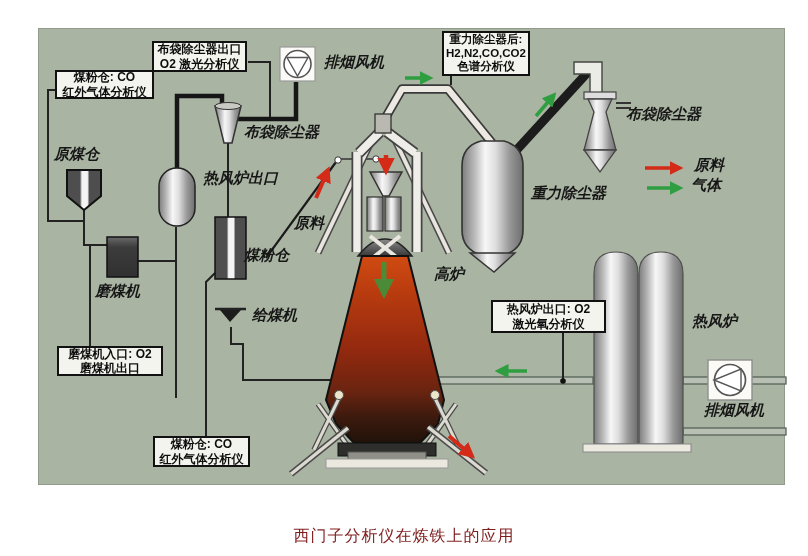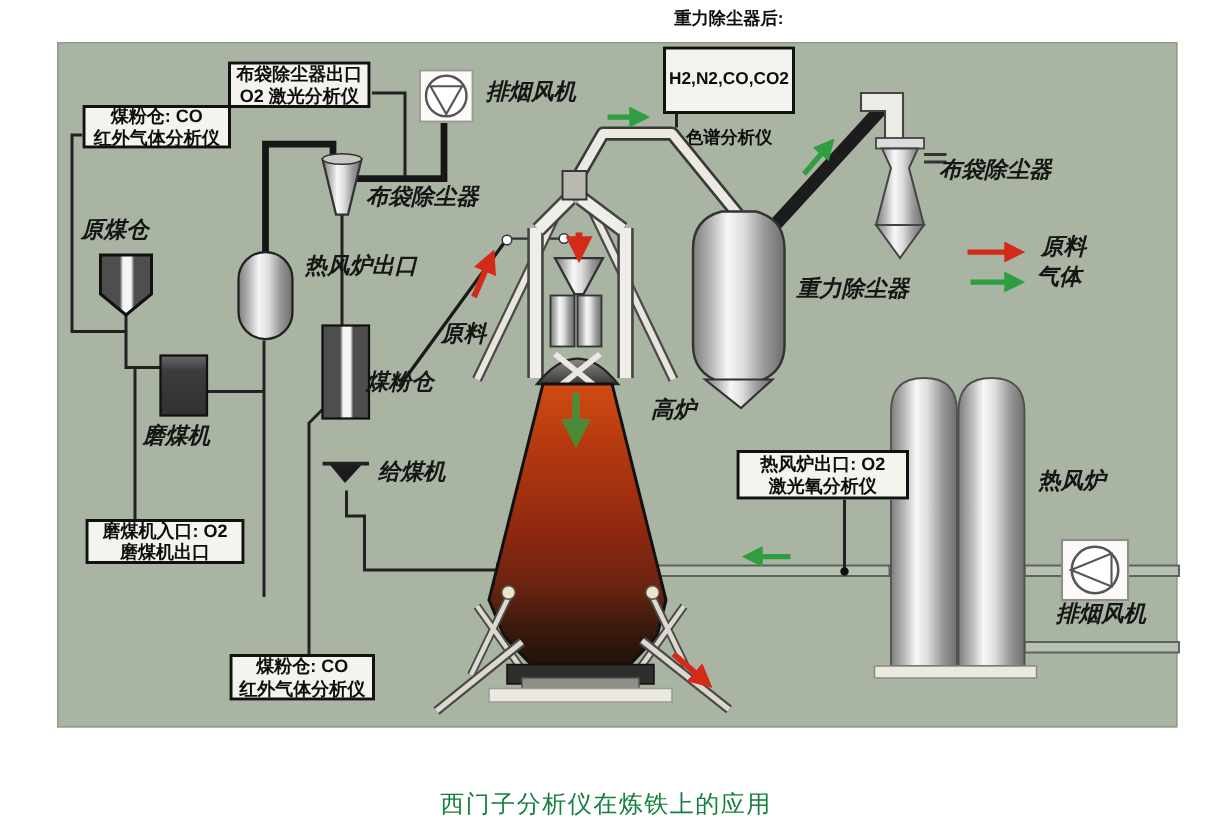--- a/index.html
+++ b/index.html
@@ -6,23 +6,23 @@
   .page{position:relative;width:808px;height:556px;background:#ffffff;overflow:hidden;
         font-family:"Liberation Sans",sans-serif;}
   .diagram{position:absolute;left:38px;top:28px;width:747px;height:457px;
            background:#a9b4a2;border:1px solid #909b8c;box-sizing:border-box;}
   .svglayer{position:absolute;left:0;top:0;width:808px;height:556px;}
   .lbl{position:absolute;font-size:15px;font-weight:bold;color:#161616;white-space:nowrap;line-height:1;font-style:italic;}
   .abox{position:absolute;background:#f4f4ee;border:2px solid #111;box-sizing:border-box;
         display:flex;flex-direction:column;justify-content:center;align-items:center;
         font-size:12px;font-weight:bold;color:#0d0d0d;line-height:1.18;white-space:nowrap;
         padding:1px 1px;text-align:center;}
-  .abox.small{font-size:11.5px;gap:26px;}
+  .abox.small{font-size:11.5px;}
   .caption{position:absolute;left:0;top:526px;width:808px;text-align:center;
-           font-size:16px;color:#15803d;letter-spacing:1px;}
+           font-size:16px;color:#7f1d1d;letter-spacing:1px;}
 </style>
 </head>
 <body>
 
 <div class="page">
   <div class="diagram"></div>
 
   <svg class="svglayer" viewBox="0 0 808 556" xmlns="http://www.w3.org/2000/svg">
     <defs>
       <linearGradient id="steelH" x1="0" y1="0" x2="1" y2="0">

